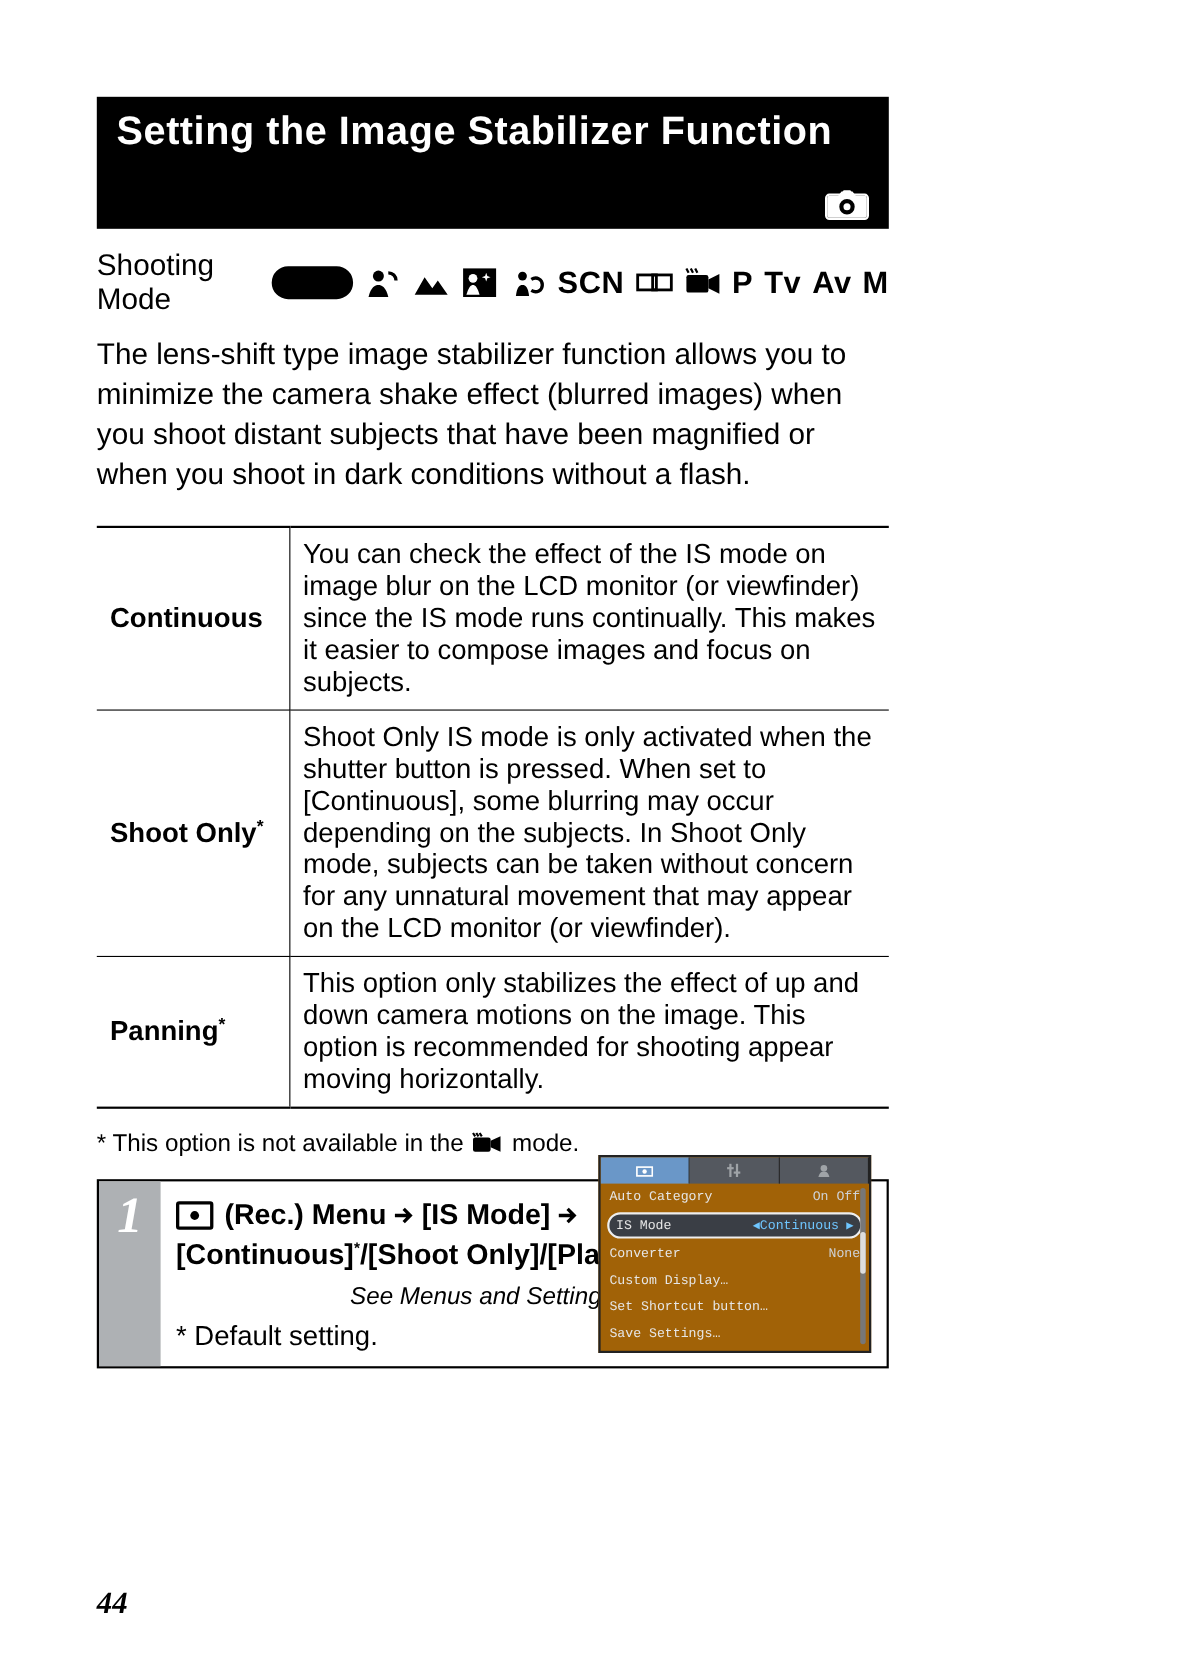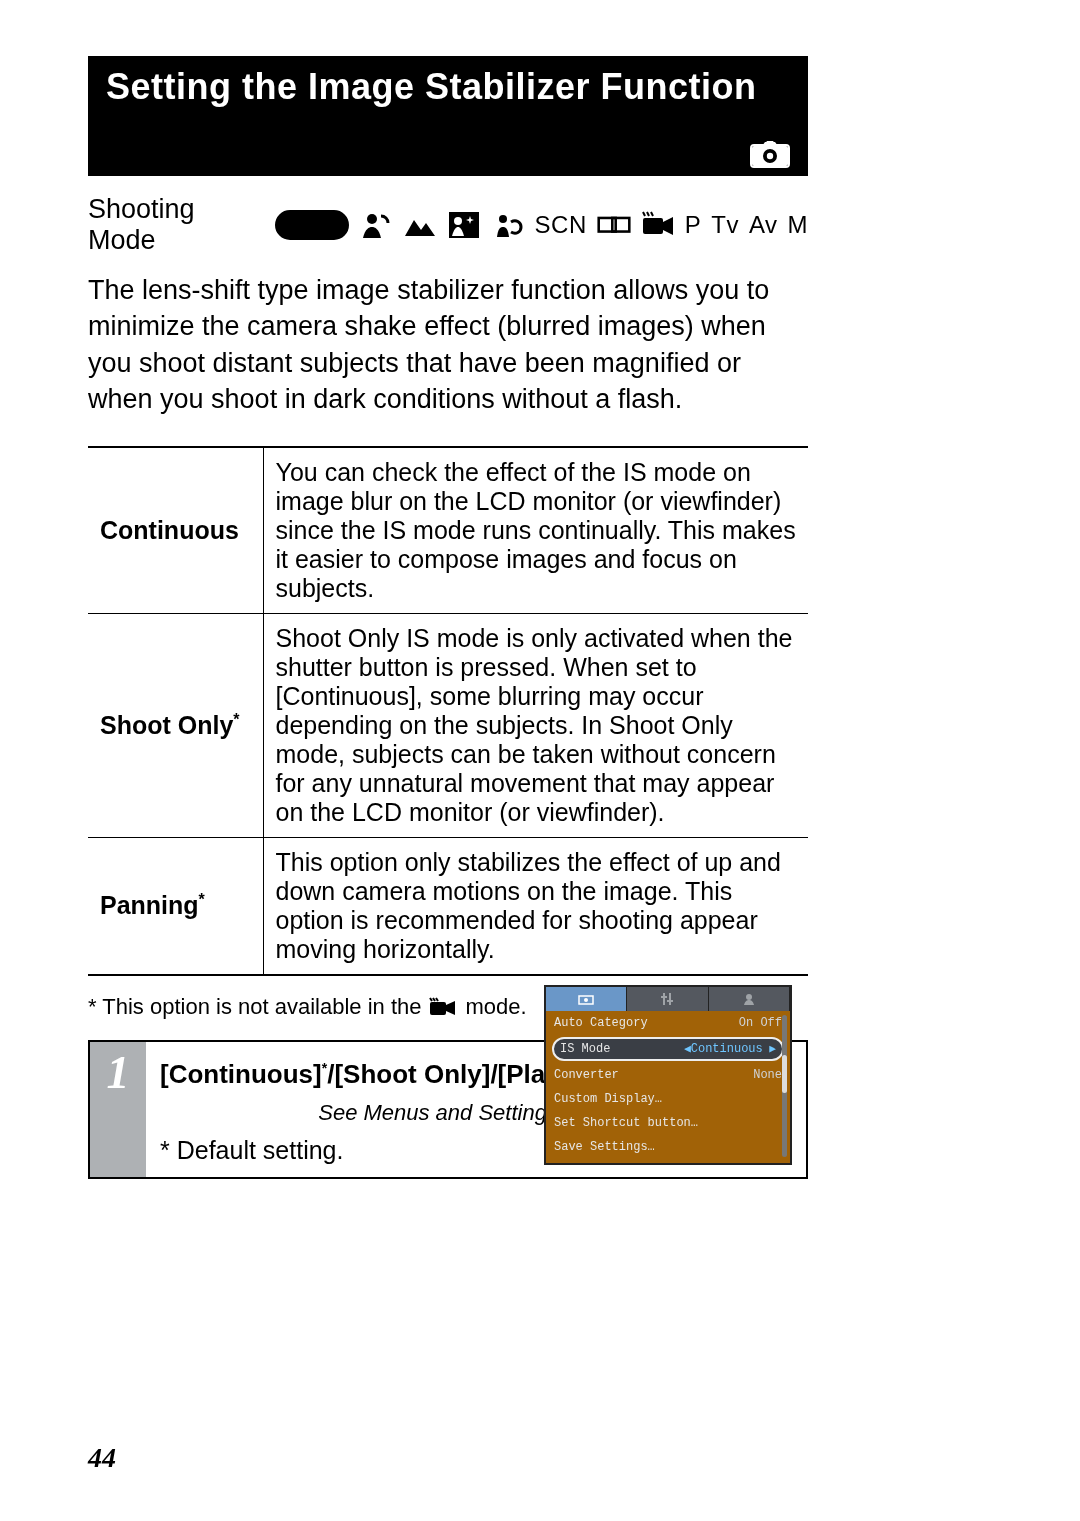--- a/index.html
+++ b/index.html
@@ -1,30 +1,30 @@
 <!DOCTYPE html>
 <html><head>
 <meta charset="utf-8">
 <style>
   * { box-sizing: border-box; margin: 0; padding: 0; }
   html, body { width: 1080px; height: 1521px; background: #fff; font-family: Arial, Helvetica, sans-serif; }
-  .page { width: 896px; height: 1521px; padding: 56px 88px 40px 88px; position: relative; color: #000; }
+  .page { width: 896px; height: 1521px; padding: 88px 88px 40px 88px; position: relative; color: #000; }
 
   .title-bar { background: #000; color: #fff; position: relative; width: 100%; padding: 10px 18px 4px 18px; min-height: 120px; }
   .title-text { font-size: 36px; font-weight: bold; letter-spacing: 0.5px; }
   .camera-badge { position: absolute; right: 18px; bottom: 8px; width: 40px; height: 30px; }
   .camera-badge svg { width: 40px; height: 30px; fill: #fff; }
 
   .mode-row { margin-top: 18px; display: flex; align-items: center; gap: 26px; }
   .mode-label { font-size: 27px; }
   .mode-icons { display: flex; align-items: center; gap: 10px; flex: 1; }
   .mode-icons span, .mode-icons b { color: #000; }
   .pill { display: inline-flex; align-items: center; justify-content: center; border: 3px solid #000; border-radius: 999px; padding: 0 8px; font-size: 19px; font-weight: 900; height: 30px; letter-spacing: -0.5px; background: #000; color: #fff; }
   .box-icon { display: inline-flex; align-items: center; justify-content: center; width: 34px; height: 30px; }
-  .txt-mode { font-weight: 400; font-size: 24px; letter-spacing: 0.5px; }
+  .txt-mode { font-weight: 700; font-size: 28px; letter-spacing: 0.5px; }
 
   .intro { margin-top: 16px; font-size: 27px; line-height: 1.35; }
 
   .mode-table { width: 100%; border-collapse: collapse; margin-top: 28px; font-size: 25px; }
   .mode-table td { border: 1px solid #000; padding: 10px 12px; vertical-align: middle; }
   .mode-table td.lbl { width: 175px; font-weight: bold; font-size: 25px; }
   .mode-table td.lbl .ast { vertical-align: super; font-size: 16px; }
   .mode-table tr:first-child td { border-top: 2px solid #000; }
   .mode-table tr:last-child td { border-bottom: 2px solid #000; }
   .mode-table td:first-child { border-left: none; }
@@ -156,20 +156,37 @@
           <rect x="1" y="5" width="16" height="13" rx="2" fill="#000"></rect>
           <path d="M17 8l9-4v14l-9-4z" fill="#000"></path>
           <path d="M3 4l-2-3m5 3l-2-3m5 3l-2-3" stroke="#000" stroke-width="2"></path>
         </svg></span>
     <span> mode.</span>
   </div>
 
   <div class="step-box">
     <div class="step-num">1</div>
     <div class="step-body">
+      <div class="step-title">
+        <span class="rec-icon">
+            <span class="dot"></span>
+          </span>
+        <span>(Rec.) Menu</span>
+        <span class="thin-arrow">
+            <svg viewBox="0 0 20 20">
+              <path d="M2 10h12M10 4l6 6-6 6" fill="none" stroke="#000" stroke-width="3"></path>
+            </svg>
+          </span>
+        <span>[IS Mode]</span>
+        <span class="thin-arrow">
+            <svg viewBox="0 0 20 20">
+              <path d="M2 10h12M10 4l6 6-6 6" fill="none" stroke="#000" stroke-width="3"></path>
+            </svg>
+          </span>
+      </div>
       <div class="step-title" style="margin-top:2px">
         <span>[Continuous]<span class="sup">*</span>/[Shoot Only]/[Planning]/[Off].</span>
       </div>
       <div class="see-link">
         <span>See Menus and Settings </span><span class="pg">(p. 27)</span><span>.</span>
       </div>
       <div class="default-setting">* Default setting.</div>
 
       <div class="lcd">
         <div class="lcd-tabs">

